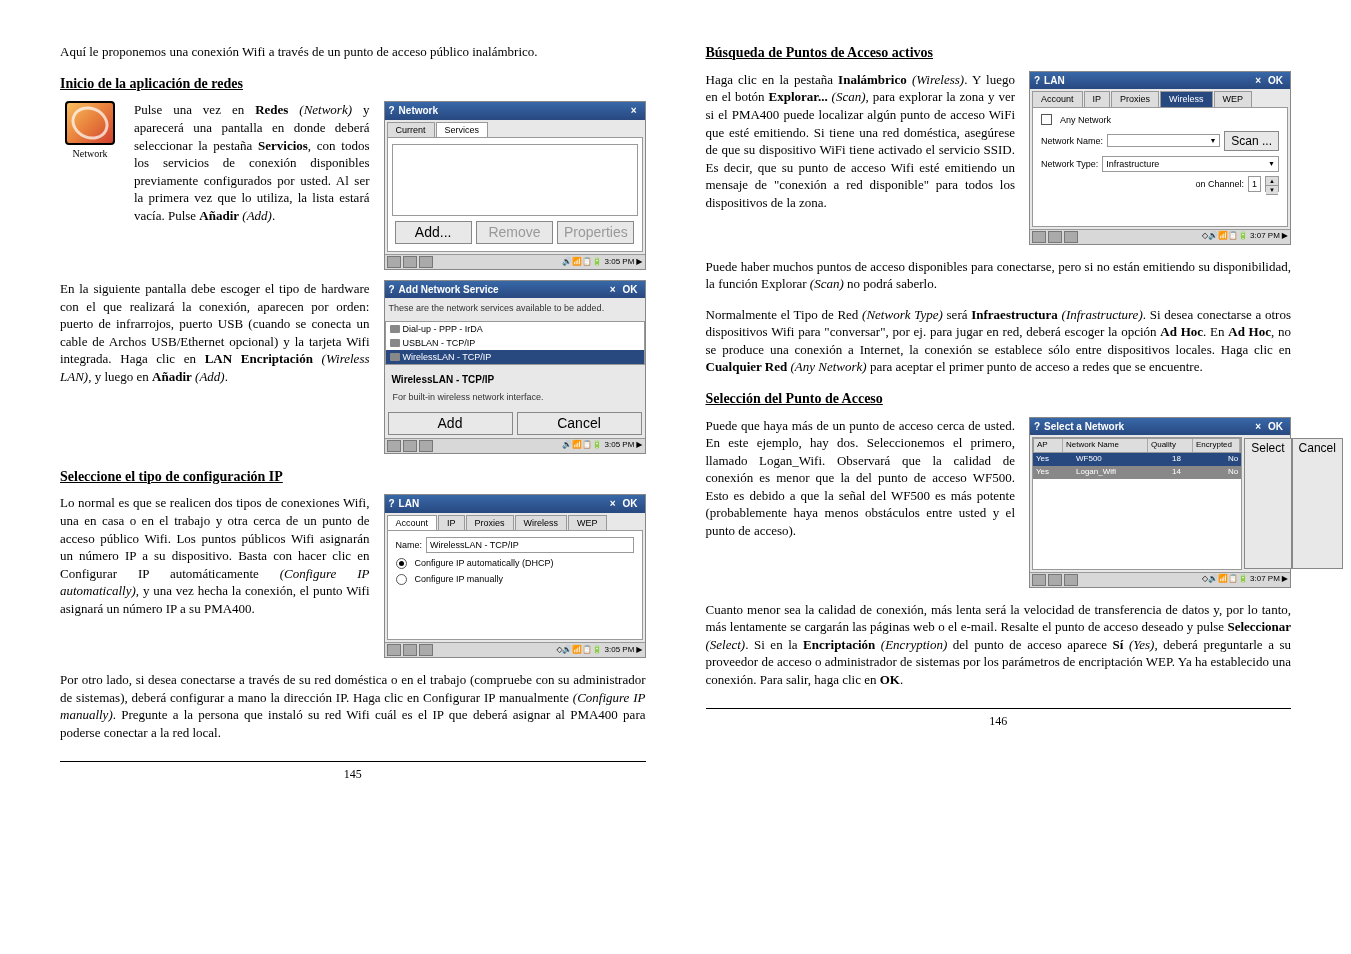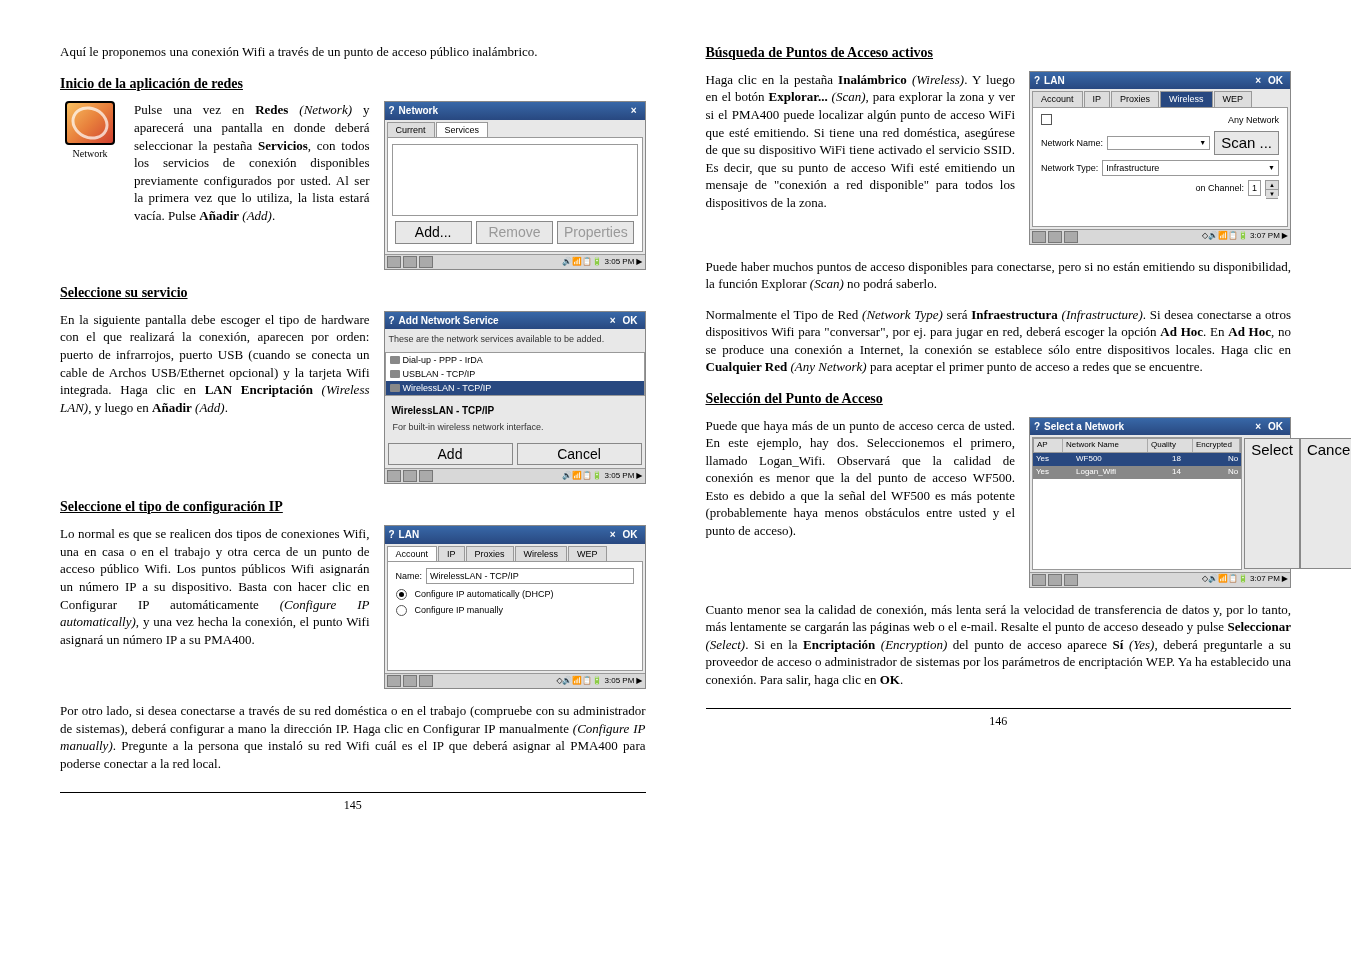--- a/index.html
+++ b/index.html
@@ -192,21 +192,21 @@
 .combo {
   border:1px solid #999;background:#fff;padding:1px 3px;font-size:9px;display:flex;align-items:center;flex:1;
 }
 .combo .arr{margin-left:auto;font-size:7px;}
 .thead{display:flex;background:#ddd;border:1px solid #999;font-size:8px;}
 .thead>div{padding:1px 3px;border-right:1px solid #aaa;}
 .trow{display:flex;font-size:8px;background:#fff;gap:12px;}
 .trow.sel{background:#284880;color:#fff;}
 .trow.sel2{background:#888;color:#fff;}
 .trow>div{padding:1px 3px;}
-.sidebtn{border:1px solid #888;background:#e8e8e8;padding:1px 6px;font-size:15px;margin:1px 0;}
+.sidebtn{border:1px solid #888;background:#e8e8e8;padding:1px 6px;font-size:12px;margin:1px 0;}
 .spinner{border:1px solid #999;width:12px;height:14px;display:flex;flex-direction:column;font-size:6px;}
 .spinner>div{flex:1;text-align:center;background:#ddd;border-bottom:1px solid #999;}
 </style>
 </head>
 <body>
 
 <div class="page-container">
 
 <div class="page">
   <p class="intro">Aquí le proponemos una conexión Wifi a través de un punto de acceso público inalámbrico.</p>
@@ -245,21 +245,20 @@
           <div class="tkicon"></div>
           <div class="sp"></div>
           <span>🔊📶📋🔋</span>
           <span>3:05 PM</span>
           <span>▶</span>
         </div>
       </div>
     </div>
   </div>
 
-  <h3>Seleccione su servicio</h3>
   <div class="section">
     <div class="text">
       <span>En la siguiente pantalla debe escoger el tipo de hardware con el que realizará la conexión, aparecen por orden: puerto de infrarrojos, puerto USB (cuando se conecta un cable de Archos USB/Ethernet opcional) y la tarjeta Wifi integrada. Haga clic en </span><b>LAN Encriptación</b><i> (Wireless LAN)</i><span>, y luego en </span><b>Añadir</b><i> (Add)</i><span>.</span>
     </div>
     <div class="shot">
       <div class="win">
         <div class="titlebar">
           <span class="q">?</span>
           <span class="ttl">Add Network Service</span>
           <span class="xbtn">×</span>
@@ -374,21 +373,21 @@
           <span class="ok">OK</span>
         </div>
         <div class="tabs">
           <div class="tab">Account</div>
           <div class="tab">IP</div>
           <div class="tab">Proxies</div>
           <div class="tab hl">Wireless</div>
           <div class="tab">WEP</div>
         </div>
         <div class="winbody" style="min-height:110px">
-          <div class="formrow" style="justify-content:space-between">
+          <div class="formrow" style="justify-content:flex-start">
                 <span class="chk"></span>
                 <span>Any Network</span>
               </div>
           <div class="formrow">
             <span>Network Name:</span>
             <span class="combo">
                   <span></span>
                   <span class="arr">▼</span>
                 </span>
             <div class="sidebtn">Scan ...</div>

